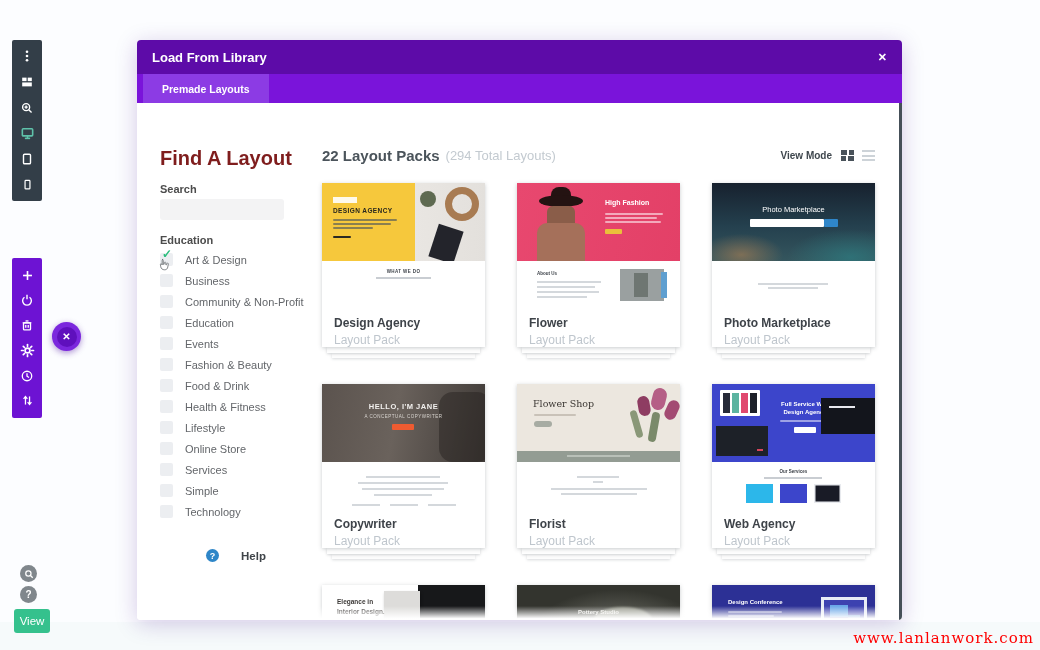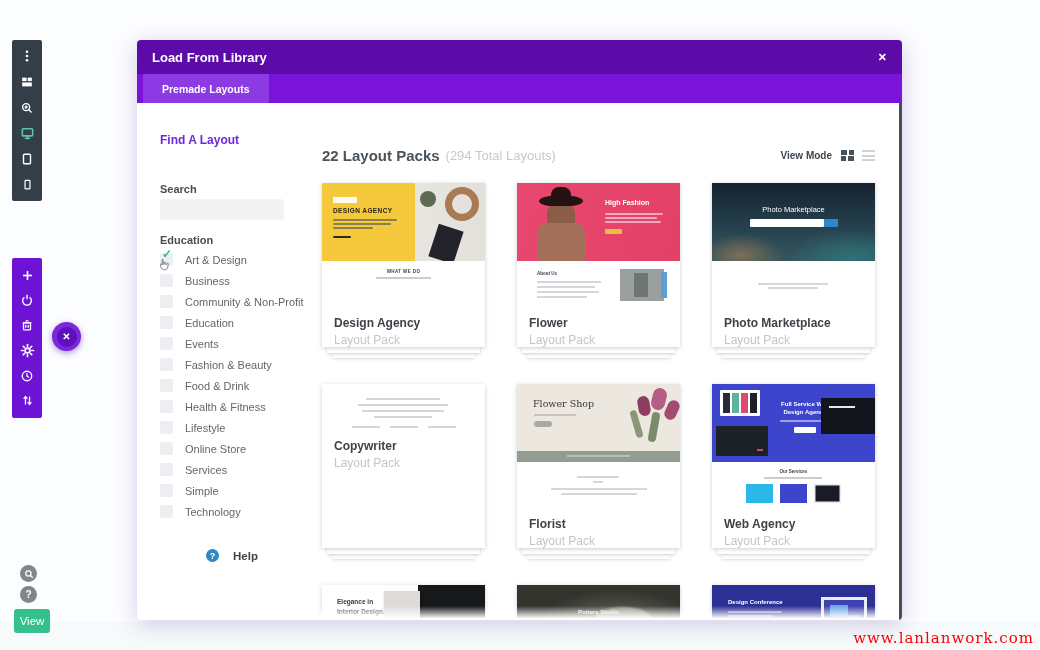--- a/index.html
+++ b/index.html
@@ -41,36 +41,36 @@
   .m-tab{padding:0 19px;display:flex;align-items:center;font-size:10.5px;font-weight:bold;
          color:rgba(255,255,255,.85);cursor:pointer;}
   .m-tab.active{background:#8c3be4;color:#fff;}
   .m-body{position:relative;height:517px;background:#fff;}
   .m-scrollbar{position:absolute;right:0;top:0;width:3px;height:100%;background:#454f58;}
   .m-fade{position:absolute;bottom:0;left:0;right:3px;height:14px;
          background:linear-gradient(180deg,rgba(255,255,255,0),#ffffff 90%);pointer-events:none;z-index:5;}
 
   
   .sidebar{position:absolute;left:23px;top:0;width:150px;}
-  .sb-heading{position:absolute;top:30px;font-size:12px;font-weight:600;color:#6d28d9;white-space:nowrap;}
+  .sb-heading{position:absolute;top:44px;font-size:20px;font-weight:600;color:#7f1d1d;white-space:nowrap;}
   .sb-label{position:absolute;font-size:11px;font-weight:bold;color:#4c4c4c;}
   .sb-search-input{position:absolute;top:96px;left:0;width:124px;height:21px;background:#f3f3f4;
          border:none;border-radius:3px;box-sizing:border-box;padding:0 7px;font-size:11px;}
   .cats{position:absolute;top:150px;left:0;width:160px;}
   .cat-row{display:flex;align-items:center;margin-bottom:8px;height:13px;cursor:pointer;}
   .cat-box{position:relative;width:13px;height:13px;background:#eceef1;border-radius:2px;flex:0 0 13px;}
   .cat-row .check{display:none;}
   .cat-row.checked .check{display:block;position:absolute;top:-6px;left:2px;color:#2abd7c;
          font-size:12px;font-weight:bold;}
   .cat-label{margin-left:12px;font-size:11px;color:#63666a;white-space:nowrap;}
   .hand-cursor{position:absolute;top:5px;left:-2px;z-index:3;}
   .help-row{position:absolute;top:446px;left:46px;display:flex;align-items:center;cursor:pointer;}
   .help-badge{width:13px;height:13px;border-radius:50%;background:#2e86c8;color:#fff;font-size:9px;
          font-weight:bold;display:flex;align-items:center;justify-content:center;}
-  .help-text{margin-left:14px;font-size:11.5px;font-weight:bold;color:#3f4449;}
+  .help-text{margin-left:22px;font-size:11.5px;font-weight:bold;color:#3f4449;}
 
   
   .main{position:absolute;left:185px;top:0;width:553px;}
   .main-head{position:absolute;top:44px;left:0;width:553px;display:flex;align-items:center;}
   .mh-title{font-size:15px;font-weight:bold;color:#4b545b;}
   .mh-sub{font-size:13px;color:#c3cad0;margin-left:6px;}
   .mh-right{margin-left:auto;display:flex;align-items:center;}
   .vm-label{font-size:10px;font-weight:bold;color:#3f474e;margin-right:9px;}
   .vm-grid{width:13px;height:11px;margin-right:8px;cursor:pointer;position:relative;}
   .vm-grid i{position:absolute;background:#49525a;width:6px;height:5px;}
@@ -533,20 +533,26 @@
                 <div class="nm">Photo Marketplace</div>
                 <div class="lp">Layout Pack</div>
               </div>
             </div>
             <div class="stack1"></div>
             <div class="stack2"></div>
           </div>
 
           <div class="card">
             <div class="card-main">
+              <div class="hero h-cw">
+                <span class="fig"></span>
+                <div class="t">HELLO, I'M JANE</div>
+                <div class="st">A CONCEPTUAL COPYWRITER</div>
+                <span class="btn"></span>
+              </div>
               <div class="mini m-cw">
                 <div class="mini-center hd"></div>
                 <span class="r" style="left:44px;top:14px;width:74px;"></span>
                 <span class="r" style="left:36px;top:20px;width:90px;"></span>
                 <span class="r" style="left:40px;top:26px;width:82px;"></span>
                 <span class="r" style="left:52px;top:32px;width:58px;"></span>
                 <span class="r" style="left:30px;top:42px;width:28px;"></span>
                 <span class="r" style="left:68px;top:42px;width:28px;"></span>
                 <span class="r" style="left:106px;top:42px;width:28px;"></span>
               </div>

